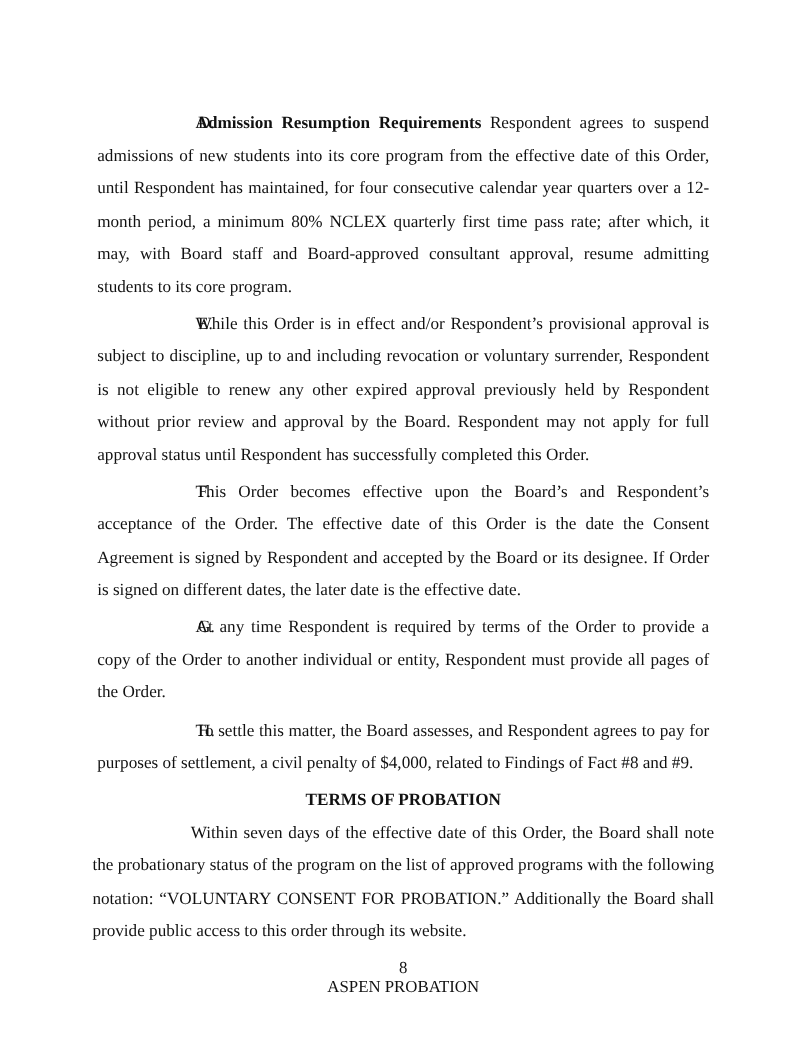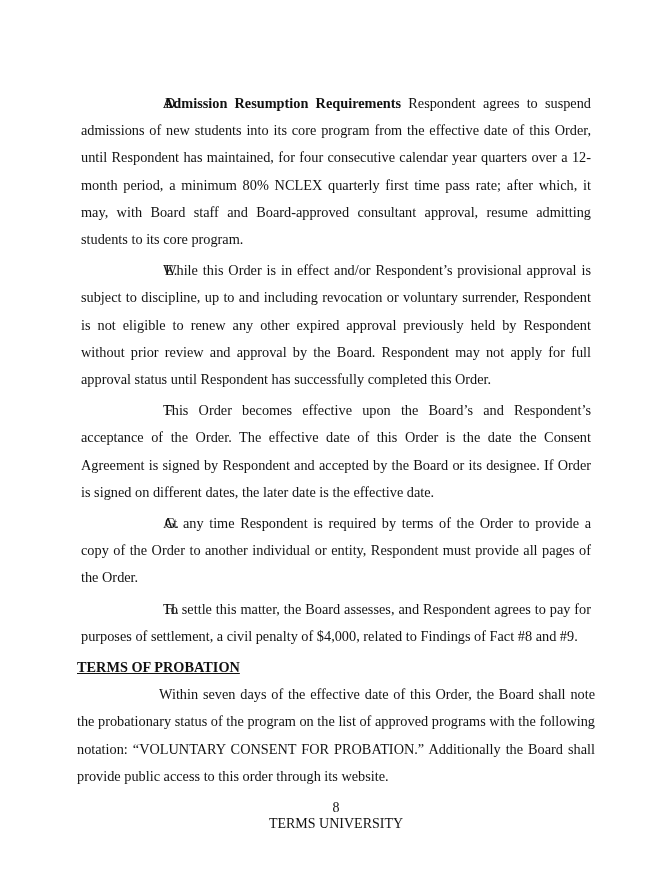--- a/index.html
+++ b/index.html
@@ -27,22 +27,22 @@
       margin: 4px;
       text-align: justify;
       text-indent: 42px;
     }
     .para .letter {
       display: inline-block;
       width: 40px;
     }
     .bold { font-weight: bold; }
     .heading {
+      text-align: center;
       font-weight: bold;
-      text-decoration: underline;
       margin: 0;
     }
     .numitem {
       margin: 0;
       margin-top: 14px;
       text-indent: 42px;
     }
     .numitem .num {
       display: inline-block;
       width: 40px;
@@ -93,14 +93,14 @@
 
   <p class="heading">TERMS OF PROBATION</p>
 
 
   <p class="para2">Within seven days of the effective date of this Order, the Board shall note the probationary status of the program on the list of approved programs with the following notation: “VOLUNTARY CONSENT FOR PROBATION.” Additionally the Board shall provide public access to this order through its website.</p>
 
 </div>
 
 <div class="footer">
   <div>8</div>
-  <div>TERMS UNIVERSITY</div>
+  <div>ASPEN PROBATION</div>
 </div>
 
 </body></html>

